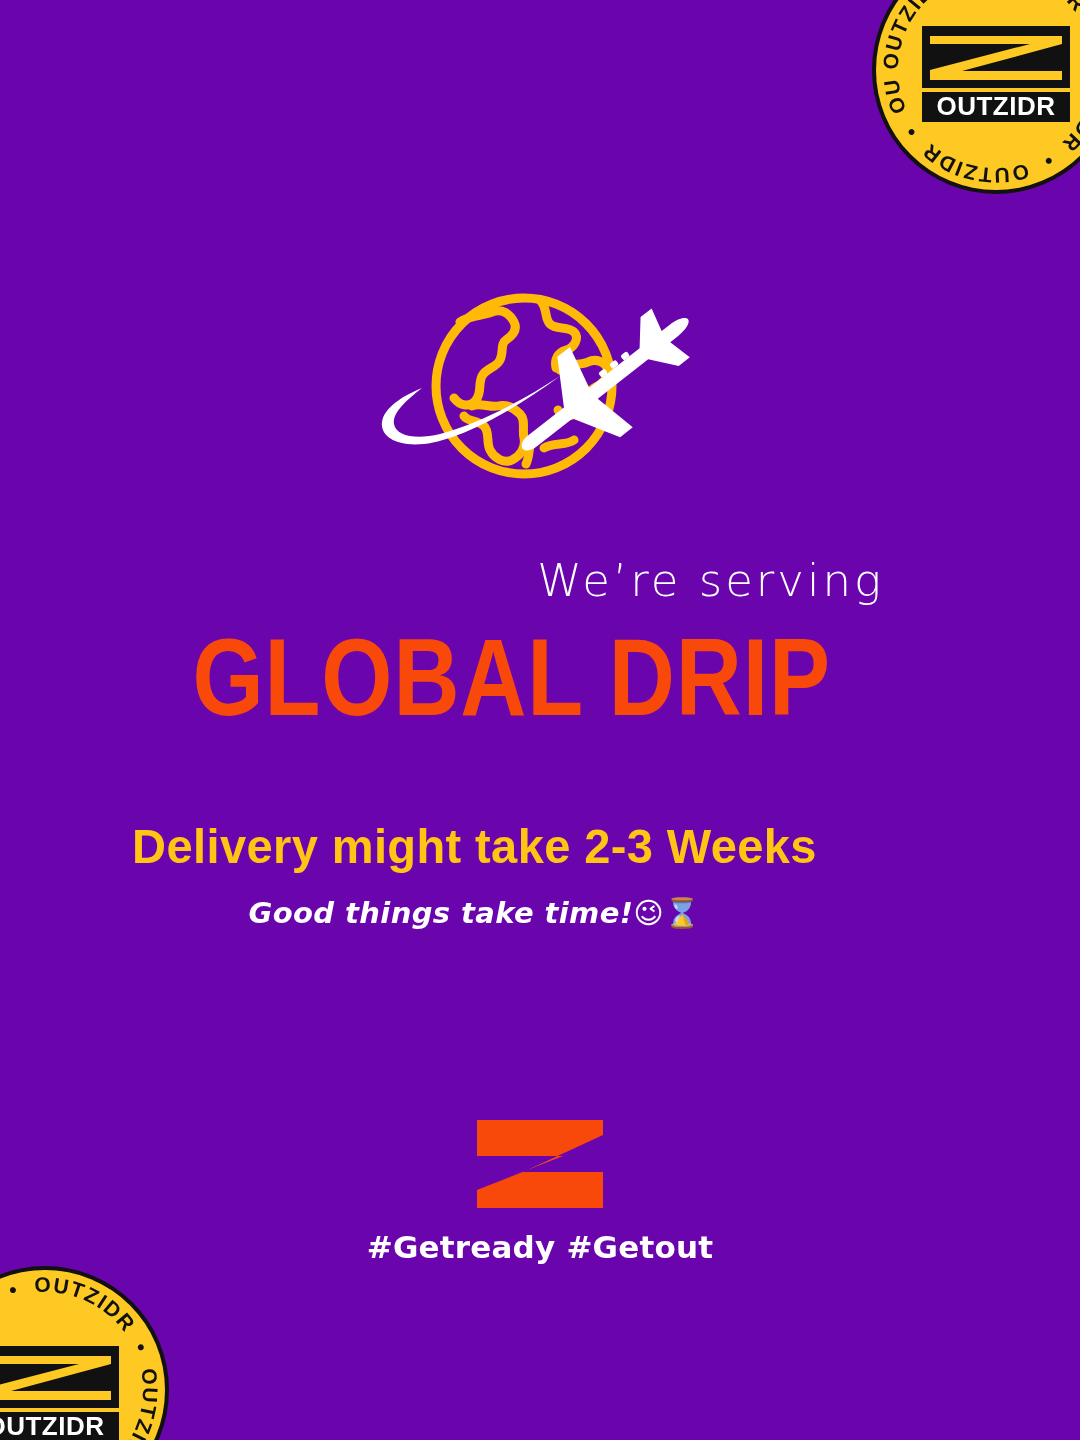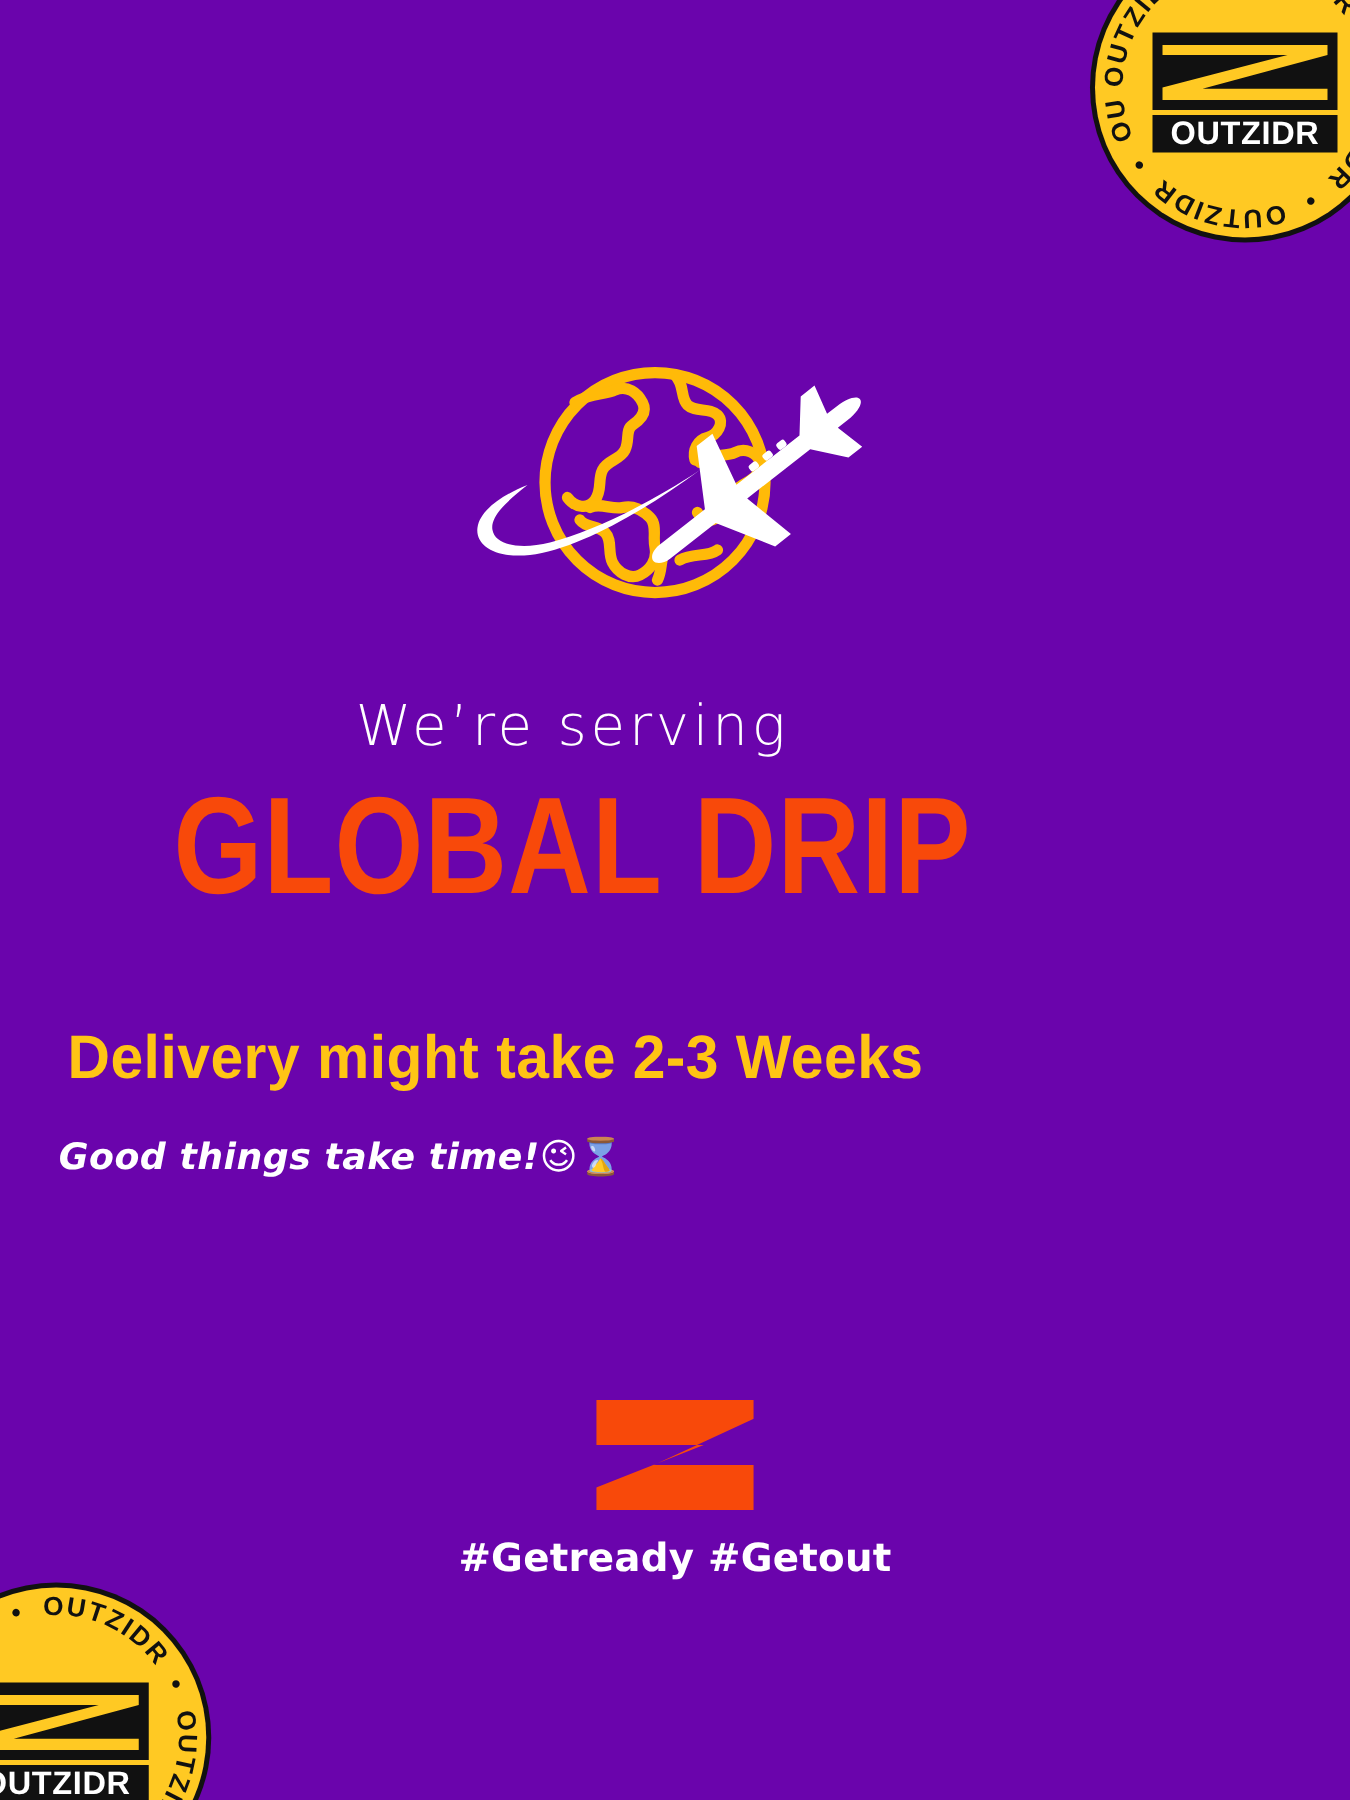--- a/index.html
+++ b/index.html
@@ -49,23 +49,23 @@
     transform: translateX(-50%);
     width: 352px;
     height: 232px;
   }
   #globe-illustration svg { display: block; width: 100%; height: 100%; }
 
   
   #headline-block {
     position: absolute;
     top: 550px;
-    left: 16px;
+    left: 0;
     width: 884px;
-    text-align: center;
+    text-align: right;
   }
 
   .line-serving {
     color: #FFFFFF;
     font-family: "DejaVu Sans", sans-serif;
     font-weight: 300;
     font-size: 45px;
     letter-spacing: 3.0px;
     line-height: 1.0;
     margin: 0;
@@ -96,22 +96,21 @@
     margin: 0;
     padding-top: 26px;
   }
 
   
   #delivery-block {
     position: absolute;
     top: 822px;
     left: 0;
     width: 949px;
-    text-align: left;
-    padding-left: 35px;
+    text-align: center;
   }
 
   .delivery-headline {
     color: #FFC414;
     font-family: "Liberation Sans Narrow", "Liberation Sans", sans-serif;
     font-weight: 700;
     font-size: 49px;
     letter-spacing: 0.4px;
     line-height: 1.0;
     margin: 0;
@@ -120,21 +119,21 @@
   }
 
   .delivery-sub {
     color: #FFFFFF;
     font-family: "DejaVu Sans", sans-serif;
     font-weight: 700;
     font-style: italic;
     font-size: 29px;
     letter-spacing: 0.4px;
     line-height: 1.0;
-    margin: 12px;
+    margin: 0;
     padding-top: 28px;
     white-space: nowrap;
   }
   .emoji {
     font-family: "DejaVu Sans", sans-serif;
     font-style: normal;
   }
 
   
   #footer-block {

